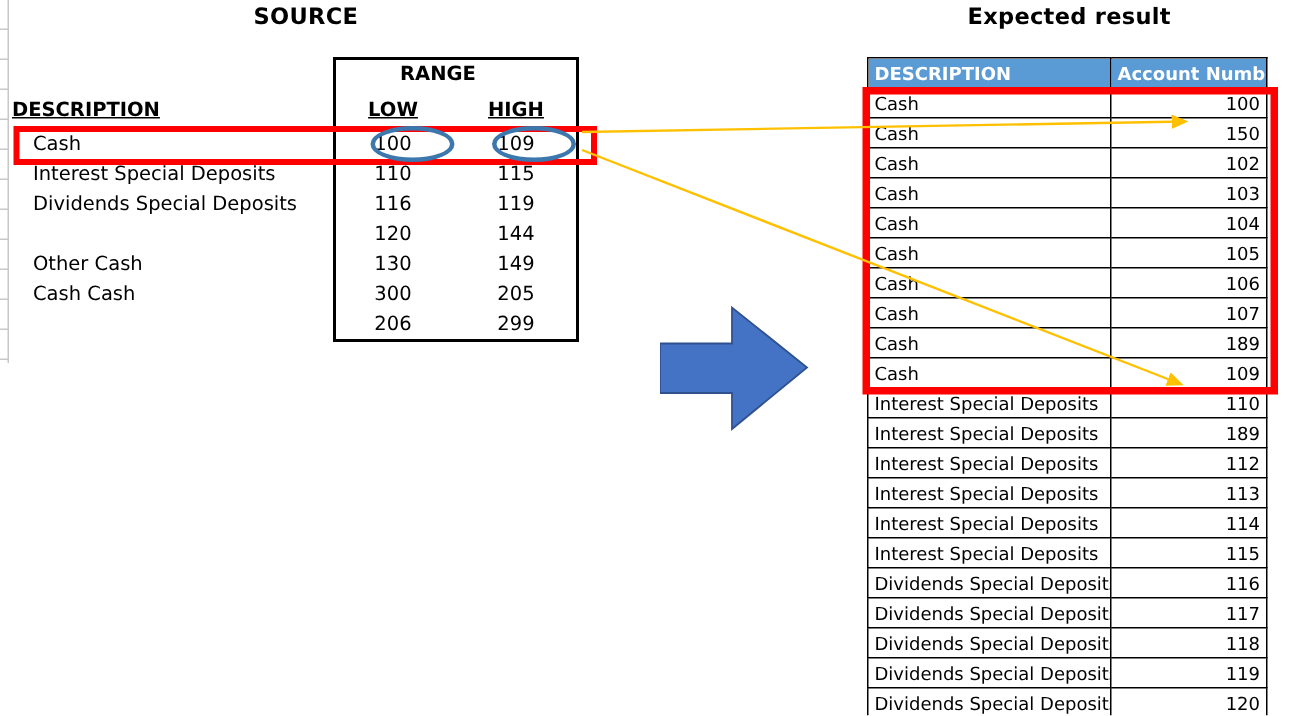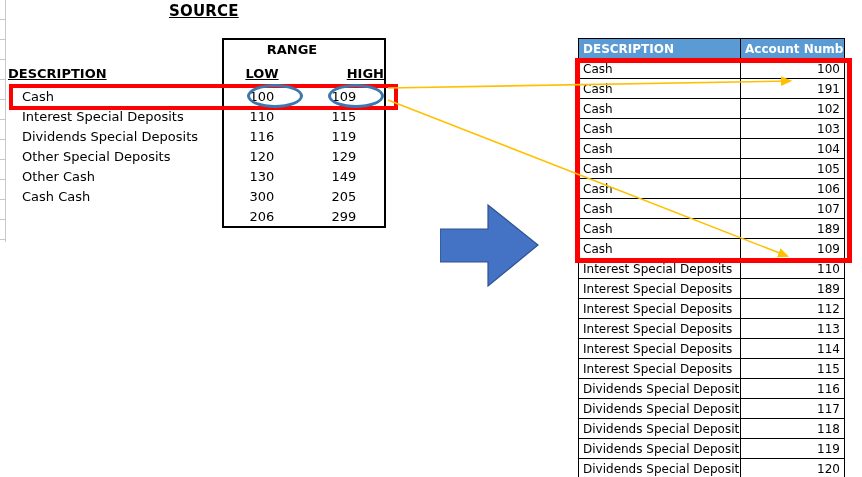--- a/index.html
+++ b/index.html
@@ -17,21 +17,20 @@
     background: #ffffff;
     overflow: hidden;
   }
 
   
   .title {
     position: absolute;
     font-weight: bold;
     font-size: 15px;
     color: #000;
-    text-decoration: underline;
     white-space: nowrap;
     letter-spacing: .2px;
   }
   #src-title { left: 169px; top: 2px; }
   #res-title { left: 645px; top: 2px; }
 
   
   #grid-col {
     position: absolute;
     left: 5px; top: 0px;
@@ -78,21 +77,21 @@
     text-align: center;
     font-weight: bold;
     font-size: 13px;
     text-decoration: underline;
     color: #000;
   }
   .src-head-high {
     position: absolute;
     left: 304px; top: 66px;
     width: 80px;
-    text-align: right;
+    text-align: center;
     font-weight: bold;
     font-size: 13px;
     text-decoration: underline;
     color: #000;
   }
   .src-row {
     position: absolute;
     left: 0px;
     width: 388px;
     height: 20px;
@@ -210,20 +209,21 @@
   <div class="grid-tick" style="top:99px"></div>
   <div class="grid-tick" style="top:119px"></div>
   <div class="grid-tick" style="top:139px"></div>
   <div class="grid-tick" style="top:159px"></div>
   <div class="grid-tick" style="top:179px"></div>
   <div class="grid-tick" style="top:199px"></div>
   <div class="grid-tick" style="top:219px"></div>
   <div class="grid-tick" style="top:239px"></div>
 
   <div class="title" id="src-title">SOURCE</div>
+  <div class="title" id="res-title">Expected result</div>
 
   <div id="range-box"></div>
 
   <div class="src-head-range">RANGE</div>
   <div class="src-head-desc">DESCRIPTION</div>
   <div class="src-head-low">LOW</div>
   <div class="src-head-high">HIGH</div>
 
   <div id="source-rows">
     <div class="src-row" style="top:87px">
@@ -235,23 +235,22 @@
       <span class="c-desc">Interest Special Deposits</span>
       <span class="c-low">110</span>
       <span class="c-high">115</span>
     </div>
     <div class="src-row" style="top:127px">
       <span class="c-desc">Dividends Special Deposits</span>
       <span class="c-low">116</span>
       <span class="c-high">119</span>
     </div>
     <div class="src-row" style="top:147px">
-      <span class="c-desc">Other Special Deposits</span>
       <span class="c-low">120</span>
-      <span class="c-high">129</span>
+      <span class="c-high">144</span>
     </div>
     <div class="src-row" style="top:167px">
       <span class="c-desc">Other Cash</span>
       <span class="c-low">130</span>
       <span class="c-high">149</span>
     </div>
     <div class="src-row" style="top:187px">
       <span class="c-desc">Cash Cash</span>
       <span class="c-low">300</span>
       <span class="c-high">205</span>
@@ -273,21 +272,21 @@
         <th>Account Number</th>
       </tr>
     </thead>
     <tbody id="result-body">
         <tr>
           <td>Cash</td>
           <td class="num">100</td>
         </tr>
         <tr>
           <td>Cash</td>
-          <td class="num">191</td>
+          <td class="num">150</td>
         </tr>
         <tr>
           <td>Cash</td>
           <td class="num">102</td>
         </tr>
         <tr>
           <td>Cash</td>
           <td class="num">103</td>
         </tr>
         <tr>

